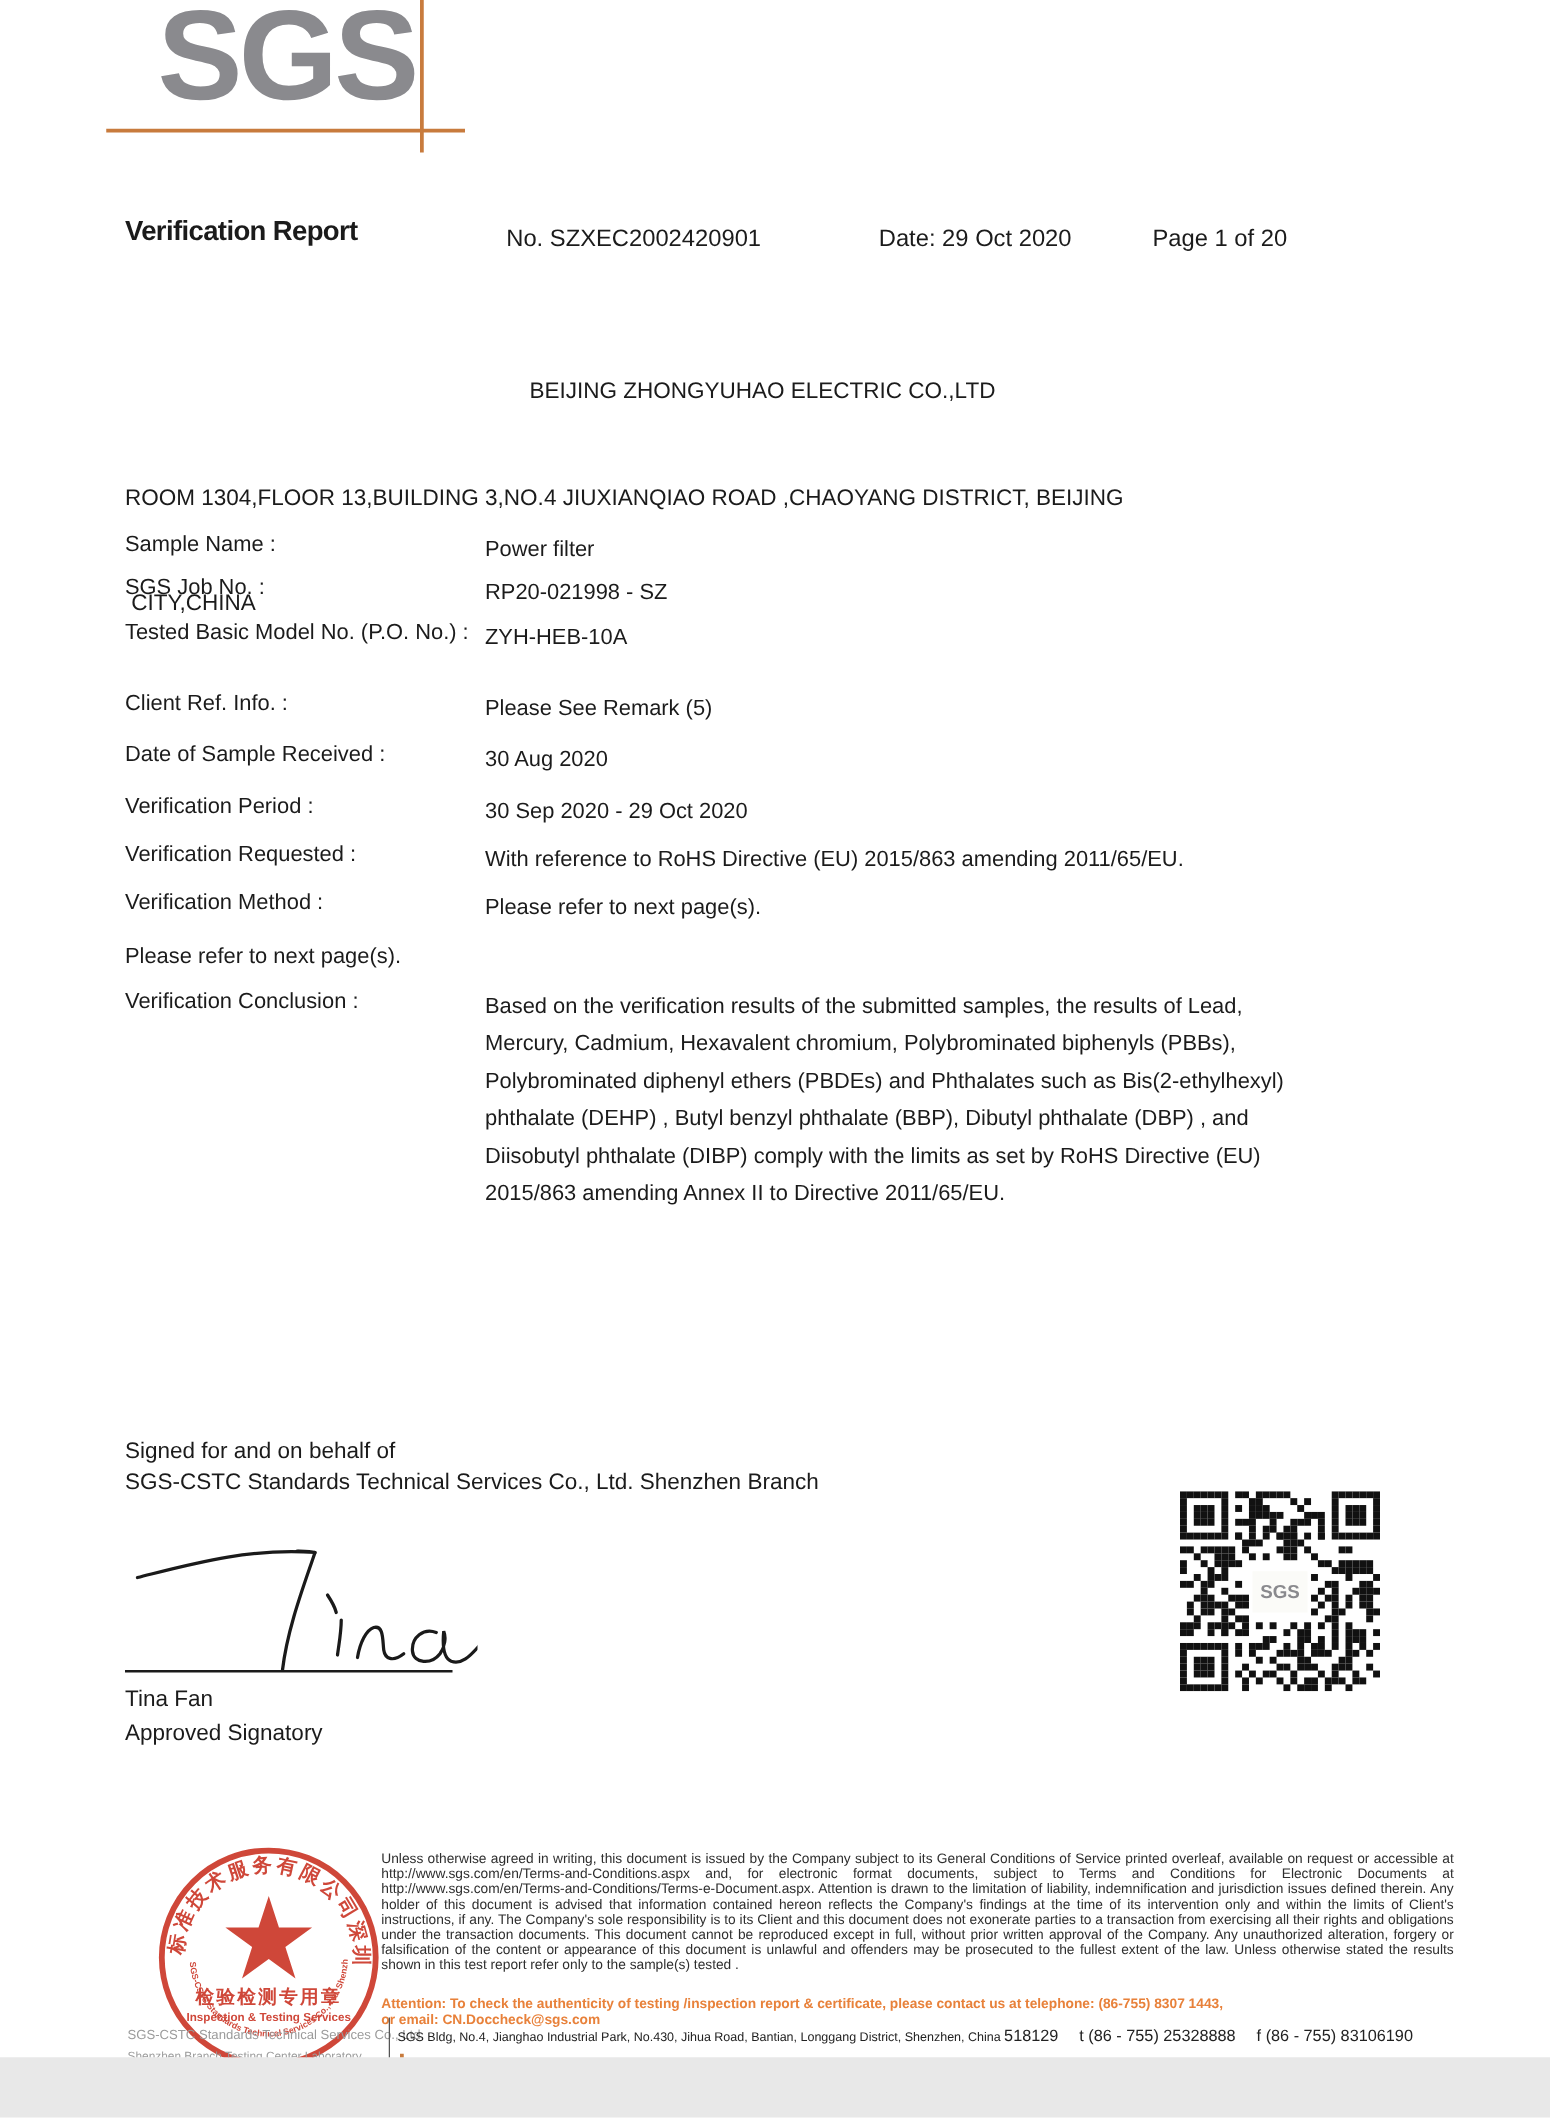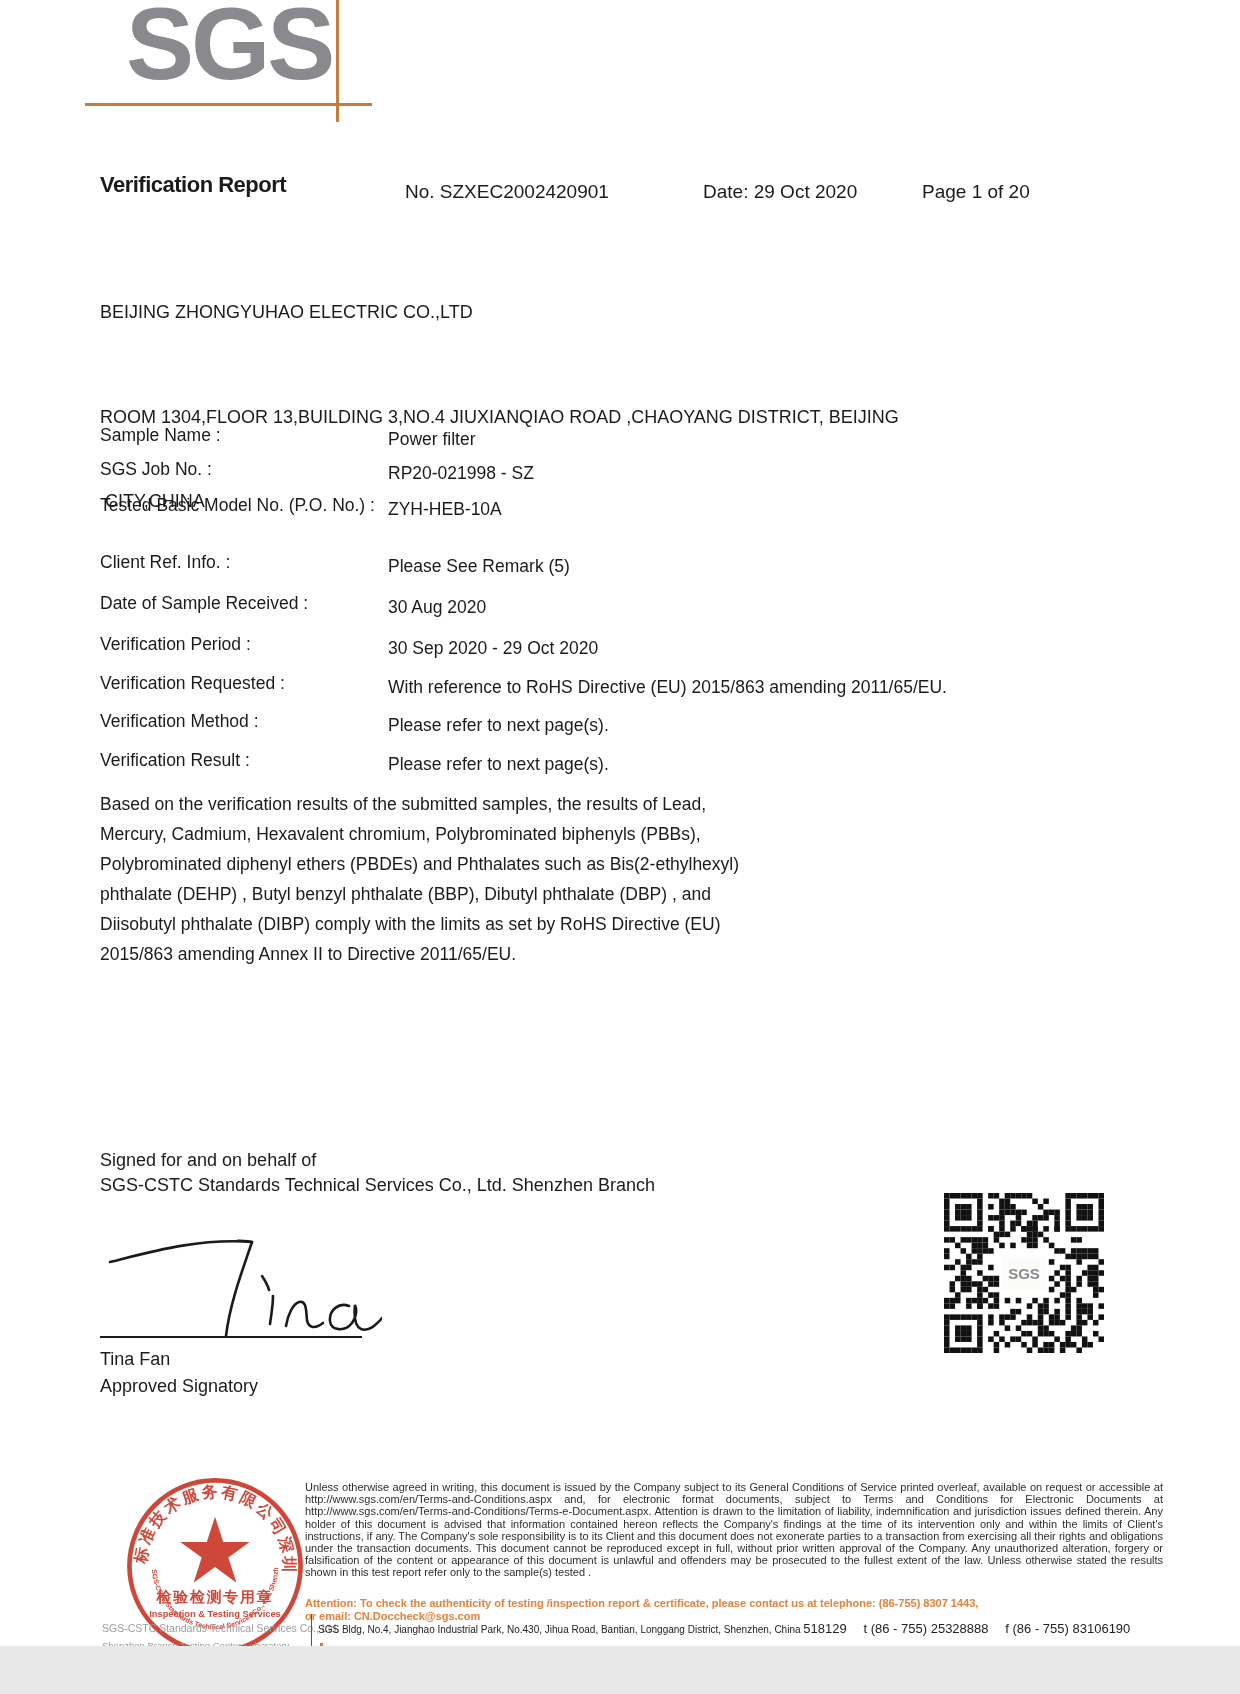--- a/index.html
+++ b/index.html
@@ -14,21 +14,21 @@
 
   
   .title{left:100px;top:172px;font-size:22px;font-weight:bold;letter-spacing:-0.5px;}
   .meta{top:181px;font-size:19px;}
   .meta-no{left:405px;}
   .meta-date{left:703px;}
   .meta-page{left:922px;}
 
   
   .client{left:100px;top:242px;font-size:18px;line-height:28px;white-space:pre-wrap;width:1020px;}
-  .client .name{margin-bottom:21px;}
+  .client .name{margin-bottom:2px;text-align:center;}
 
   
   .details{left:100px;top:0;width:1040px;}
   .drow{position:absolute;display:flex;}
   .dlabel{width:288px;font-size:17.5px;line-height:23px;flex:none;}
   .dvalue{width:676px;font-size:17.5px;line-height:30px;}
   .r0{top:424px;} .r1{top:458px;justify-content:flex-end;} .r2{top:494px;} .r3{top:551px;} .r4{top:592px;}
   .r5{top:633px;} .r6{top:672px;} .r7{top:710px;} .r8{top:749px;} .r9{top:789px;}
 
   
@@ -113,24 +113,24 @@
       </div>
     <div class="drow r6">
         <div class="dlabel">Verification Requested :</div>
         <div class="dvalue">With reference to RoHS Directive (EU) 2015/863 amending 2011/65/EU.</div>
       </div>
     <div class="drow r7">
         <div class="dlabel">Verification Method :</div>
         <div class="dvalue">Please refer to next page(s).</div>
       </div>
     <div class="drow r8">
-        <div class="dlabel">Verification Result :</div>
         <div class="dvalue">Please refer to next page(s).</div>
       </div>
     <div class="drow r9">
+        <div class="dlabel">Verification Conclusion :</div>
         <div class="dvalue">Based on the verification results of the submitted samples, the results of Lead, Mercury, Cadmium, Hexavalent chromium, Polybrominated biphenyls (PBBs), Polybrominated diphenyl ethers (PBDEs) and Phthalates such as Bis(2-ethylhexyl) phthalate (DEHP) , Butyl benzyl phthalate (BBP), Dibutyl phthalate (DBP) , and Diisobutyl phthalate (DIBP) comply with the limits as set by RoHS Directive (EU) 2015/863 amending Annex II to Directive 2011/65/EU.</div>
       </div>
   </div>
 
   <div class="abs signed">
     <div>Signed for and on behalf of</div>
     <div>SGS-CSTC Standards Technical Services Co., Ltd. Shenzhen Branch</div>
   </div>
 
   <svg class="abs sig-svg" width="280" height="110" viewBox="0 0 280 110">

